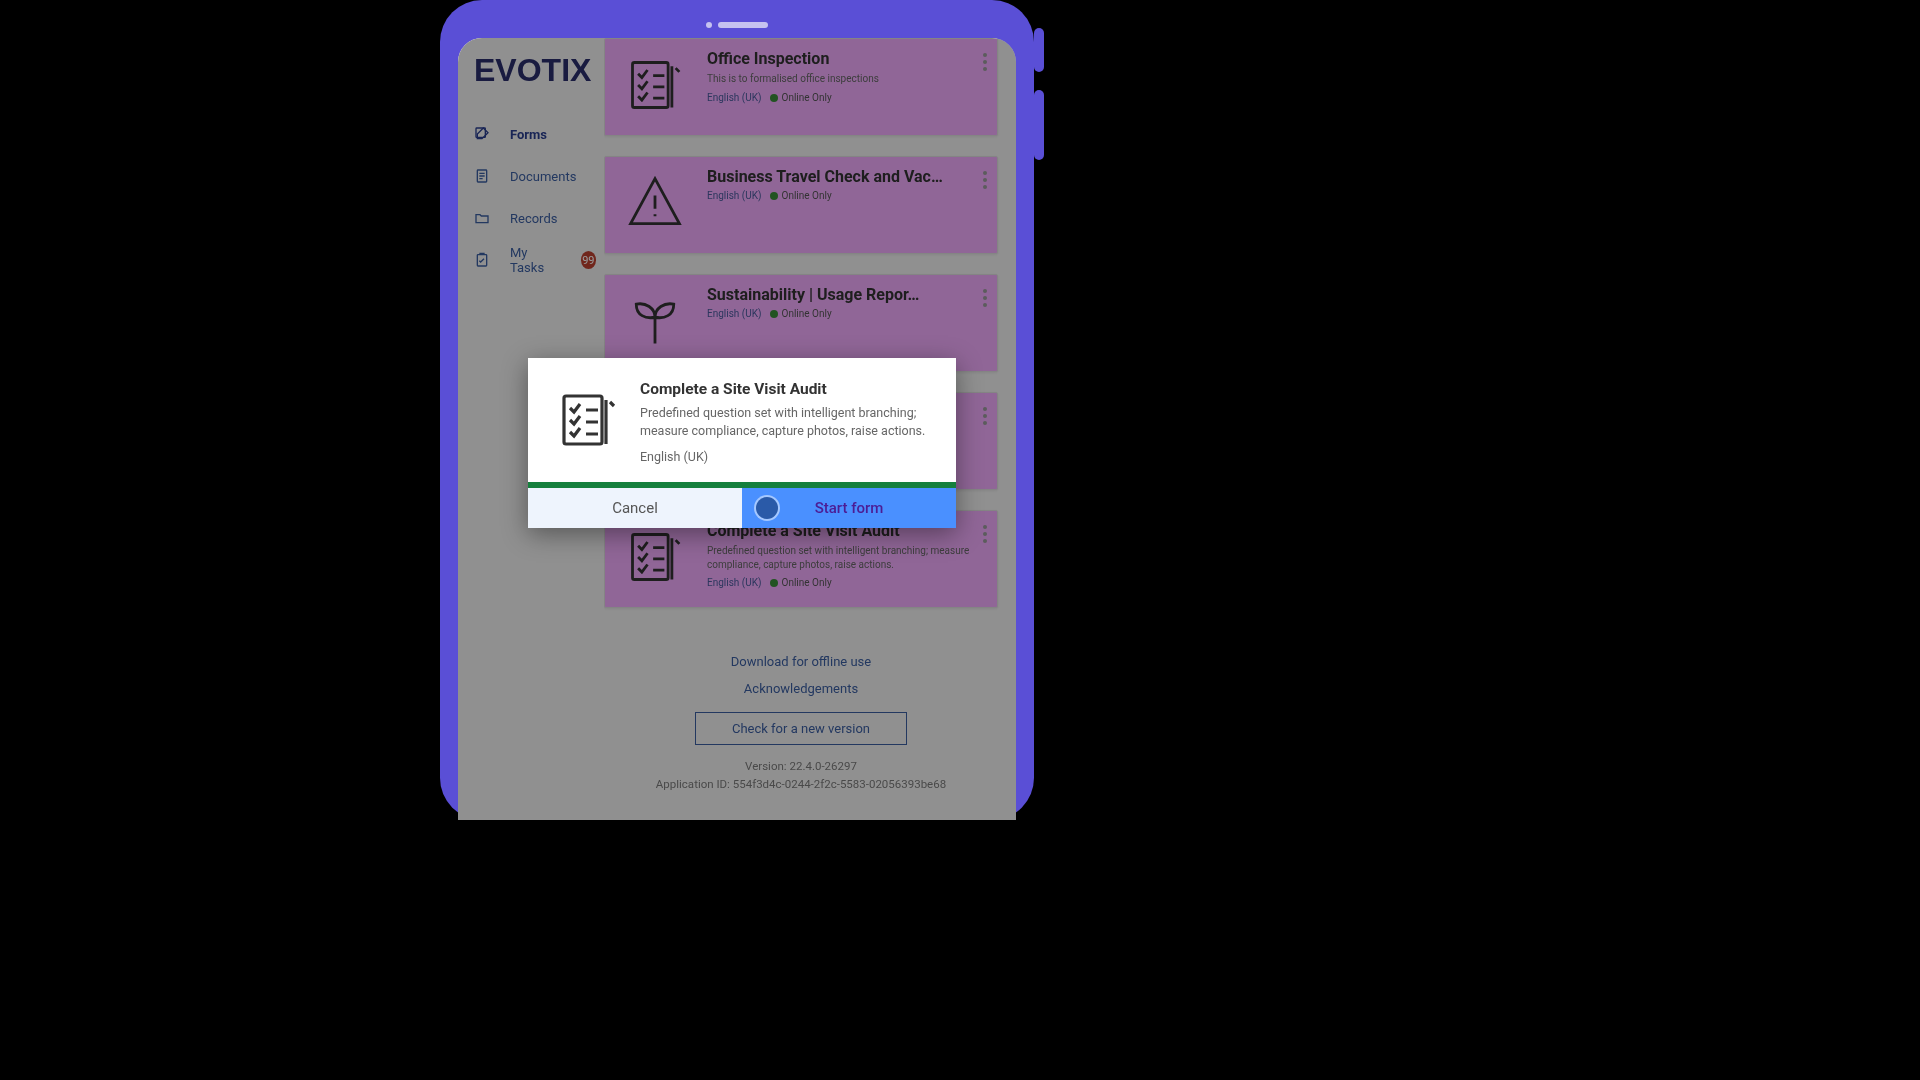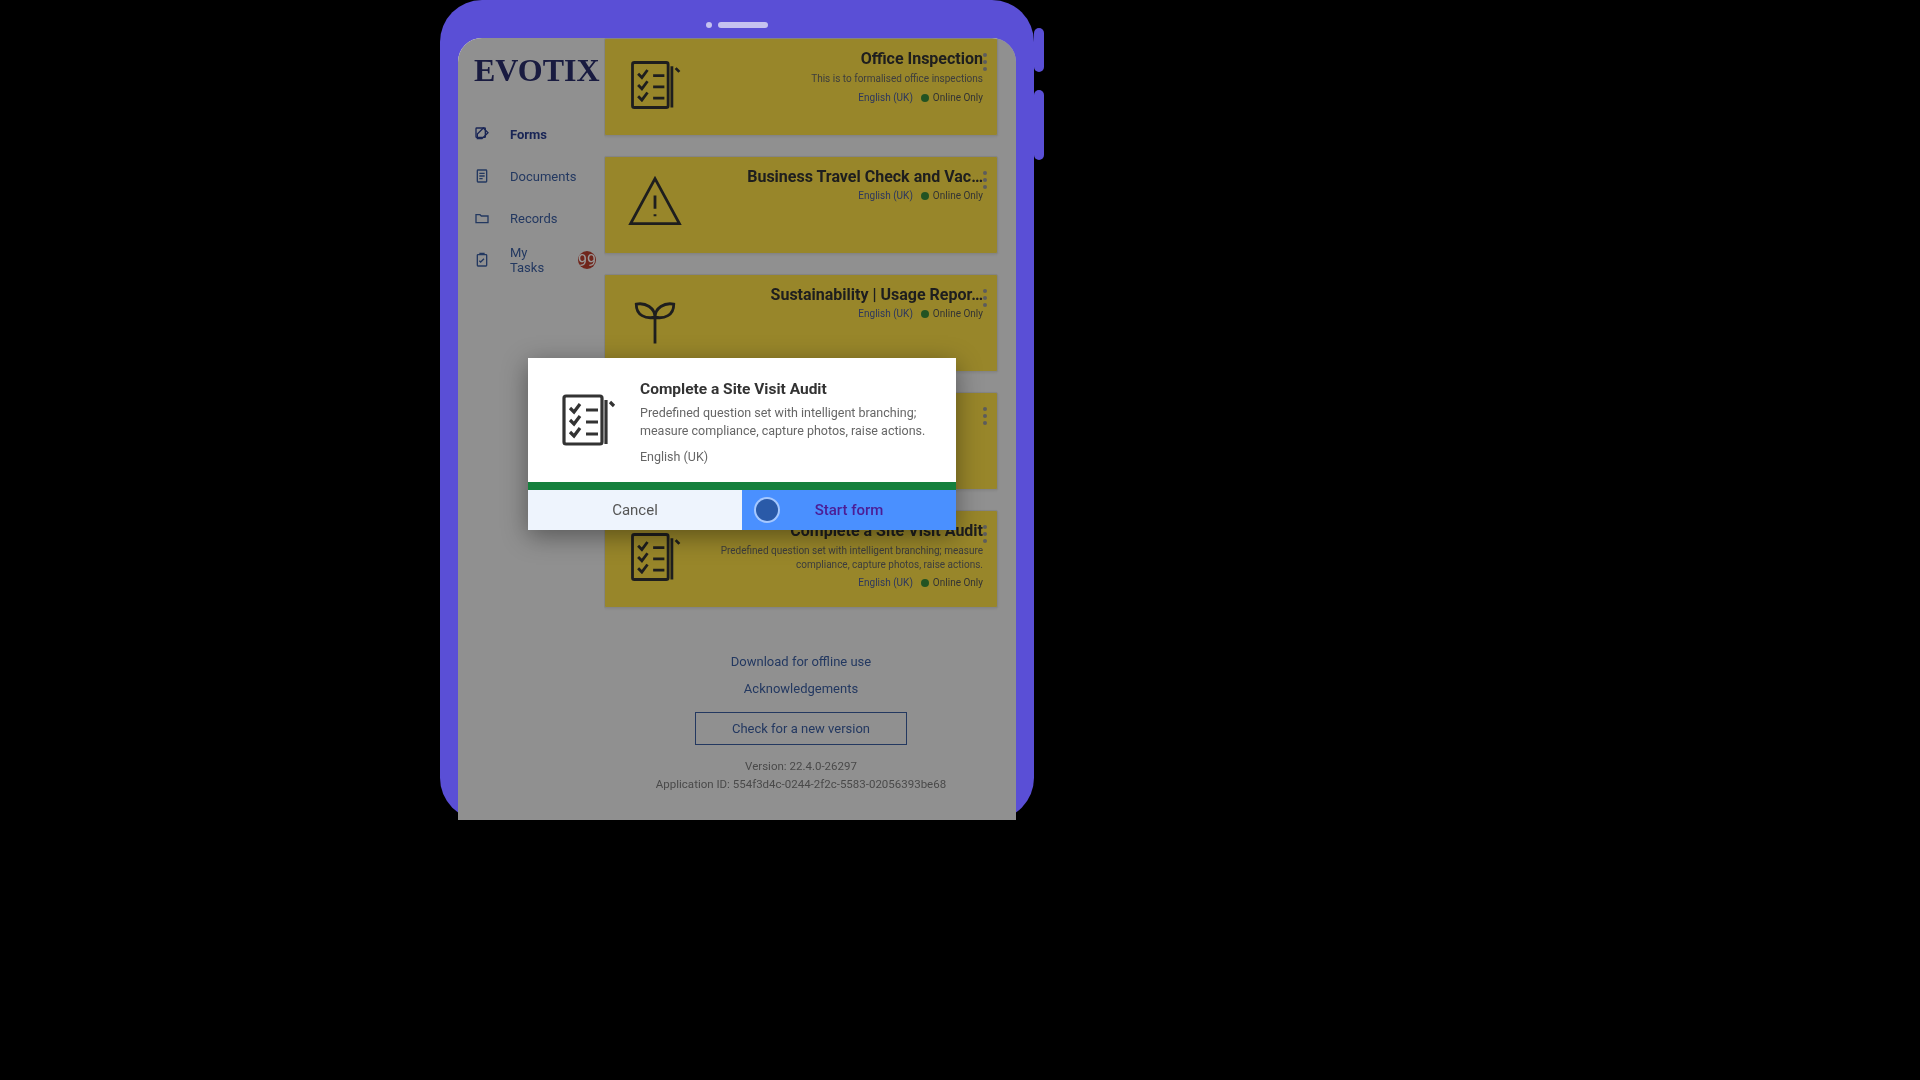--- a/index.html
+++ b/index.html
@@ -29,34 +29,33 @@
   overflow:hidden;
 }
 
 
 .dim { position:absolute; inset:0; background:rgba(0,0,0,0.40); z-index:20; pointer-events:none; }
 
 .app { position:absolute; inset:0; display:flex; }
 
 
 .sidebar { width:146px; background:#f1f1f1; padding:14px 8px 0 16px; }
-.logo { font-weight:900; font-size:32px; letter-spacing:0; color:#2a2e6c; margin-bottom:28px; font-family: Liberation Serif, serif; }
+.logo { font-weight:900; font-size:32px; letter-spacing:0; color:#2a2e6c; margin-bottom:28px; font-family: Liberation Sans, sans-serif; }
 .nav-item { display:flex; align-items:center; gap:20px; height:34px; margin-bottom:8px; color:#3b5ea1; font-size:13px; cursor:pointer; }
 .nav-item.active { font-weight:700; color:#2a3e8e; }
 .nav-item svg { width:16px;height:16px; flex:none; }
-.badge { width:18px;height:18px;border-radius:50%;background:#bb4030;color:#fff;font-size:16px;display:inline-flex;align-items:center;justify-content:center;margin-left:4px; }
+.badge { width:18px;height:18px;border-radius:50%;background:#bb4030;color:#fff;font-size:11px;display:inline-flex;align-items:center;justify-content:center;margin-left:4px; }
 
 
 .main { flex:1; padding:0 18px 20px 0; overflow:hidden; }
 .card {
-  background:#fde047; border:1px solid #ddd; border-radius:2px;
+  background:#f0abfc; border:1px solid #ddd; border-radius:2px;
   margin:20px 0 0 0; padding:10px 14px 14px 14px;
-  display:flex; gap:28px; position:relative;
+  display:flex; gap:16px; position:relative;
   box-shadow:0 1px 3px rgba(0,0,0,0.08);
-  text-align:right;
 }
 .card:first-child { margin-top:0; }
 .card .thumb {
   width:72px;height:72px; display:flex;align-items:center;justify-content:center;
 }
 .card .thumb svg { width:60px;height:60px; stroke:#333; fill:none; stroke-width:3; }
 .card .body { flex:1; }
 .card .title { font-size:16px; font-weight:700; color:#333; margin-bottom:4px; }
 .card .desc { font-size:10px; color:#666; line-height:1.35; margin-bottom:6px; }
 .card .meta { font-size:10px; color:#4a5b9c; }
@@ -78,21 +77,21 @@
   background:#fff;
   box-shadow:0 6px 24px rgba(0,0,0,0.4);
 }
 .modal-top { display:flex; gap:20px; padding:22px 22px 18px 28px; }
 .modal-top .thumb { width:64px;height:64px; margin-top:8px;}
 .modal-top .thumb svg{ width:64px;height:64px; stroke:#333; fill:none; stroke-width:3.2;}
 .modal-top .body { flex:1; }
 .modal-top .title { font-size:15.5px; font-weight:700; color:#333; margin-bottom:6px; }
 .modal-top .desc { font-size:12.5px; color:#666; line-height:1.4; margin-bottom:10px; }
 .modal-top .meta { font-size:12.5px; color:#666; }
-.modal-btns { display:flex; border-top:8px solid #15803d; }
+.modal-btns { display:flex; border-top:6px solid #15803d; }
 .modal-btns button { flex:1; height:40px; border:none; font-size:15px; cursor:pointer; position:relative; }
 .btn-cancel { background:#eef4fd; color:#555; }
 .btn-start  { background:#4a90ff; color:#4c1d95; font-weight:500; }
 .touch { position:absolute; left:14px; top:50%; transform:translateY(-50%); width:22px;height:22px;border-radius:50%; background:#2a5aa8; box-shadow:0 0 0 2px rgba(255,255,255,0.5); }
 
 </style>
 </head>
 <body>
 
 <div class="tablet">

